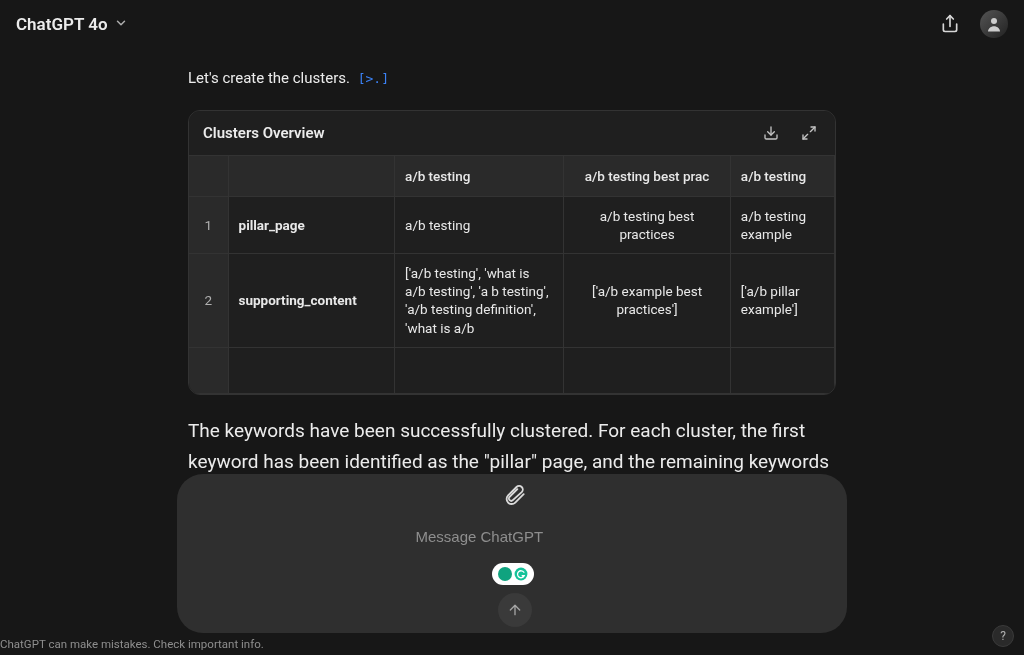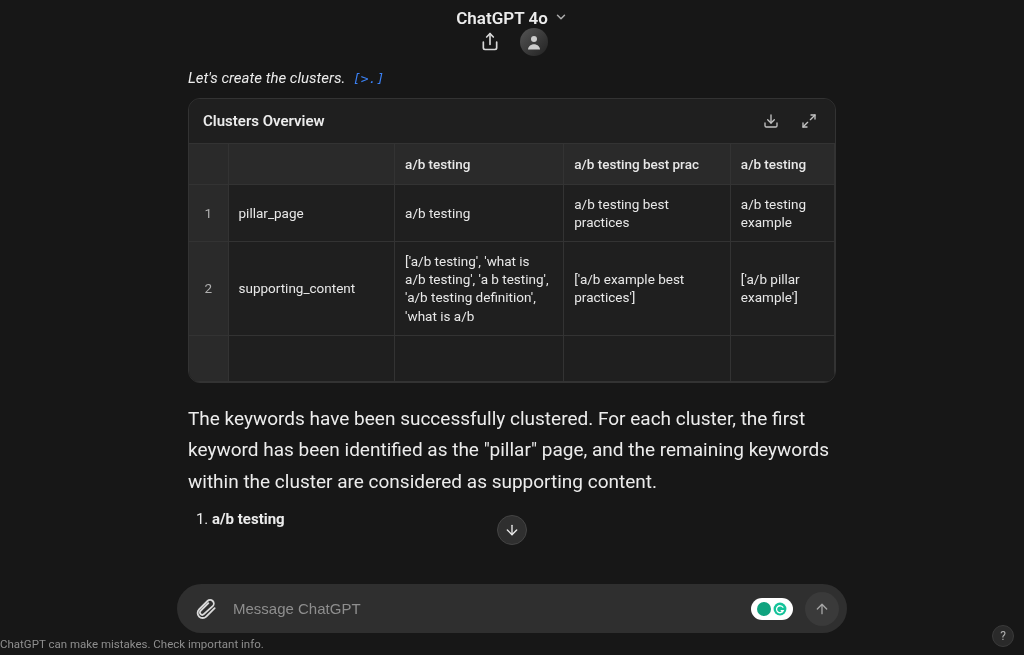--- a/index.html
+++ b/index.html
@@ -13,59 +13,59 @@
     --text-dim:#b0b0b0;
     --text-dimmer:#8e8e8e;
     --accent-blue:#3b82f6;
     --chip-bg:#2f2f2f;
     --input-bg:#2f2f2f;
   }
   *{box-sizing:border-box;}
   html,body{margin:0;padding:0;background:var(--bg);color:var(--text);font-family:-apple-system,BlinkMacSystemFont,"Segoe UI",Roboto,Helvetica,Arial,sans-serif;height:100%;}
   body{width:1024px;height:655px;overflow:hidden;position:relative;}
   
-  .topbar{display:flex;align-items:center;justify-content:space-between;padding:8px 16px 8px 16px;height:48px;flex-direction:column;}
+  .topbar{display:flex;align-items:center;justify-content:space-between;padding:8px 16px 8px 16px;height:48px;}
   .model-picker{display:flex;align-items:center;gap:6px;color:var(--text);font-size:17px;font-weight:600;cursor:pointer;}
   .model-picker .chev{opacity:.7;}
   .top-actions{display:flex;align-items:center;gap:16px;}
   .icon-btn{background:none;border:none;color:var(--text);cursor:pointer;padding:4px;display:flex;align-items:center;justify-content:center;opacity:.9;}
   .avatar{width:28px;height:28px;border-radius:50%;background:linear-gradient(135deg,#555,#222);display:flex;align-items:center;justify-content:center;font-size:13px;color:#ddd;cursor:pointer;overflow:hidden;}
   .avatar svg{width:18px;height:18px;}
   
   .main{width:720px;margin:0 auto;padding:0 0 120px 0;position:relative;}
-  .msg{font-size:15px;line-height:1.6;color:var(--text);margin:18px 0 8px 0;padding:0 36px;font-style:italic;}
+  .msg{font-size:15px;line-height:1.6;color:var(--text);margin:18px 0 20px 0;padding:0 36px;}
   .code-chip{display:inline-flex;align-items:center;gap:2px;color:var(--accent-blue);font-family:monospace;font-size:13px;margin-left:4px;}
   
   .card{margin:7px 36px 20px 36px;border:1px solid var(--border);border-radius:12px;overflow:hidden;background:var(--bg-card);}
   .card-header{display:flex;align-items:center;justify-content:space-between;padding:10px 14px;background:var(--bg-card);}
   .card-title{font-weight:600;font-size:15px;}
   .card-tools{display:flex;gap:14px;}
   .card-tools .icon-btn{color:var(--text);opacity:.8;}
   
   .tbl-wrap{overflow-x:hidden;border-top:1px solid var(--border);}
   table{border-collapse:collapse;width:100%;table-layout:fixed;}
   th,td{border-right:1px solid var(--border);border-bottom:1px solid var(--border);padding:10px 10px;font-size:13.5px;text-align:left;vertical-align:middle;color:#e8e8e8;}
   thead th{background:var(--bg-card-hdr);font-weight:500;white-space:nowrap;overflow:hidden;text-overflow:clip;height:40px;}
   tbody tr{background:var(--bg-card);}
   .idx-col{width:30px;text-align:center;color:var(--text-dim);background:var(--bg-card-hdr);font-weight:400;}
-  .lbl-col{width:128px;word-break:break-all;}
+  .lbl-col{width:128px;word-break:break-all;font-weight:bold;}
   .c1{width:130px;}
-  .c2{width:128px;}
+  .c2{width:128px;text-align:center;}
   .c3{width:80px;}
   td.wrap{word-wrap:break-word;line-height:1.35;}
   tr.empty td{height:46px;}
   
   .para{font-size:19px;line-height:1.65;color:var(--text);margin:14px 36px 10px 36px;}
   ol.summary{margin:6px 36px 0 60px;padding:0;font-size:15px;line-height:1.7;}
   ol.summary li{margin-bottom:4px;}
   ol.summary b{font-weight:700;}
   
   .scroll-btn{position:absolute;left:50%;transform:translateX(-50%);bottom:110px;width:30px;height:30px;border-radius:50%;background:#2f2f2f;border:1px solid #444;display:flex;align-items:center;justify-content:center;cursor:pointer;}
   
-  .input-area{position:absolute;bottom:22px;left:50%;transform:translateX(-50%);width:670px;background:var(--input-bg);border-radius:26px;display:flex;align-items:center;padding:6px 8px 6px 14px;gap:8px;}
+  .input-area{position:absolute;bottom:22px;left:50%;transform:translateX(-50%);width:670px;background:var(--input-bg);border-radius:26px;display:flex;align-items:center;padding:6px 8px 6px 14px;gap:8px;flex-direction:column;}
   .input-area .attach{color:var(--text);opacity:.9;}
   .input-field{flex:1;background:transparent;border:none;outline:none;color:var(--text);font-size:15px;padding:10px 4px;}
   .input-field::placeholder{color:var(--text-dimmer);}
   .ext-badge{background:#fff;border-radius:14px;height:22px;padding:0 6px;display:flex;align-items:center;gap:2px;margin-right:4px;}
   .ext-badge .dot{width:14px;height:14px;border-radius:50%;}
   .send-btn{width:34px;height:34px;border-radius:50%;background:#3a3a3a;border:none;display:flex;align-items:center;justify-content:center;cursor:pointer;}
   .send-btn svg{opacity:.6;}
   
   .footnote{position:absolute;bottom:4px;width:100%;text-align:left;font-size:11.5px;color:var(--text-dimmer);}
   .help-btn{position:absolute;right:10px;bottom:8px;width:22px;height:22px;border-radius:50%;background:#2a2a2a;border:1px solid #3a3a3a;color:var(--text-dim);font-size:12px;display:flex;align-items:center;justify-content:center;cursor:pointer;}

